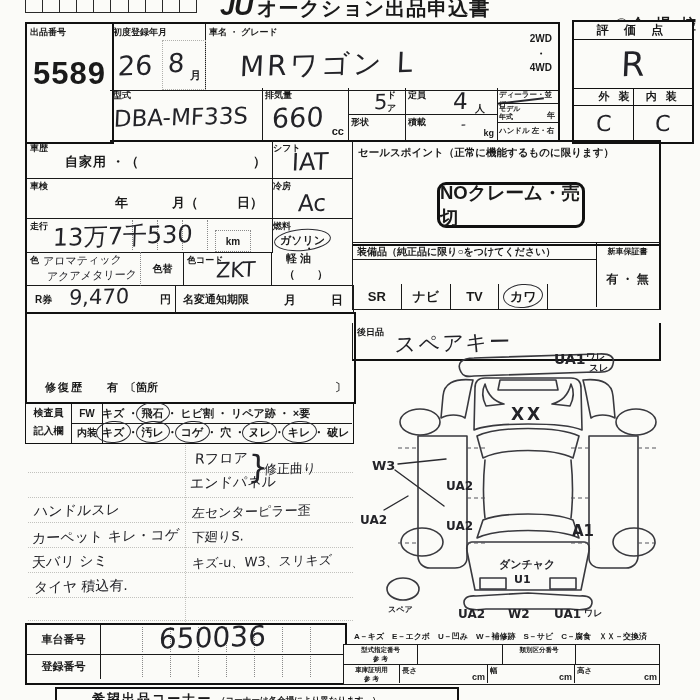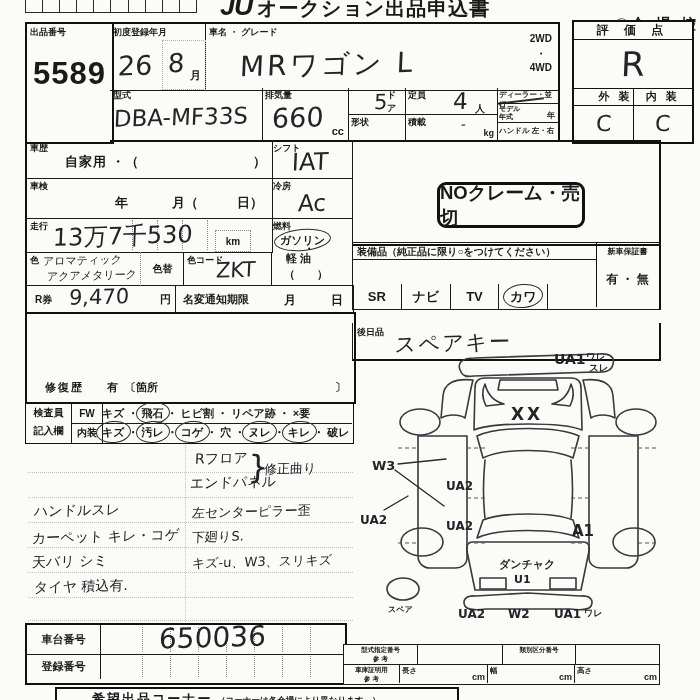--- a/index.html
+++ b/index.html
@@ -196,20 +196,21 @@
   </div>
 
   <div class="abs" style="left:25px;top:312px;width:327px;height:90px;border:2px solid #111;border-top:none;">
     <span class="abs" style="left:18px;top:68px;font-size:11px;font-weight:bold;letter-spacing:2px;">修復歴</span>
     <span class="abs" style="left:80px;top:68px;font-size:11px;font-weight:bold;">有</span>
     <span class="abs" style="left:98px;top:68px;font-size:11px;font-weight:bold;">〔箇所</span>
     <span class="abs" style="right:8px;top:68px;font-size:11px;font-weight:bold;">〕</span>
   </div>
 
   <div class="abs" style="left:352px;top:140px;width:306px;height:102px;border:2px solid #111;border-left:1px solid #1a1a1a;">
+    <div class="abs" style="left:5px;top:4px;font-size:10.5px;font-weight:bold;">セールスポイント（正常に機能するものに限ります）</div>
     <div class="abs" style="left:84px;top:40px;width:142px;height:40px;border:3px solid #111;border-radius:9px;display:flex;align-items:center;justify-content:center;font-size:18.5px;font-weight:900;letter-spacing:0px;">NOクレーム・売切</div>
   </div>
 
   <div class="abs" style="left:352px;top:242px;width:306px;height:66px;border:1px solid #1a1a1a;border-right:2px solid #111;">
     <div class="abs" style="left:4px;top:2px;font-size:10px;font-weight:bold;">装備品（純正品に限り○をつけてください）</div>
     <div class="abs" style="left:0;top:16px;width:243px;border-top:1px solid #1a1a1a;"></div>
     <div class="abs eqrow" style="left:0;top:41px;width:243px;">
         <span class="opt">SR</span>
         <span class="opt">ナビ</span>
         <span class="opt">TV</span>
@@ -352,20 +353,21 @@
       <text x="141" y="222" font-size="11">ダンチャク</text>
       <text x="156" y="237" font-size="11">U1</text>
       <text x="30" y="266" font-size="8">スペア</text>
       <text x="100" y="272" font-size="12">UA2</text>
       <text x="150" y="272" font-size="12">W2</text>
       <text x="196" y="272" font-size="12">UA1</text>
       <text x="226" y="270" font-size="9">ワレ</text>
     </g>
   </svg>
 
+  <div class="abs" style="left:343px;top:631px;width:315px;text-align:center;font-size:8px;font-weight:bold;white-space:nowrap;">A－キズ　E－エクボ　U－凹み　W－補修跡　S－サビ　C－腐食　ＸＸ－交換済</div>
 
   <div class="abs b2" style="left:25px;top:623px;width:318px;height:58px;background:#fbfbf8;">
     <div class="abs" style="left:0;top:0;width:73px;height:29px;border-right:1px solid #1a1a1a;border-bottom:1px solid #1a1a1a;" class2="">
       <div class="center" style="height:100%;font-size:11px;font-weight:bold;">車台番号</div>
     </div>
     <div class="abs dotv" style="left:115px;top:2px;height:25px;"></div>
       <div class="abs dotv" style="left:143px;top:2px;height:25px;"></div>
       <div class="abs dotv" style="left:171px;top:2px;height:25px;"></div>
       <div class="abs dotv" style="left:199px;top:2px;height:25px;"></div>
       <div class="abs dotv" style="left:227px;top:2px;height:25px;"></div>

